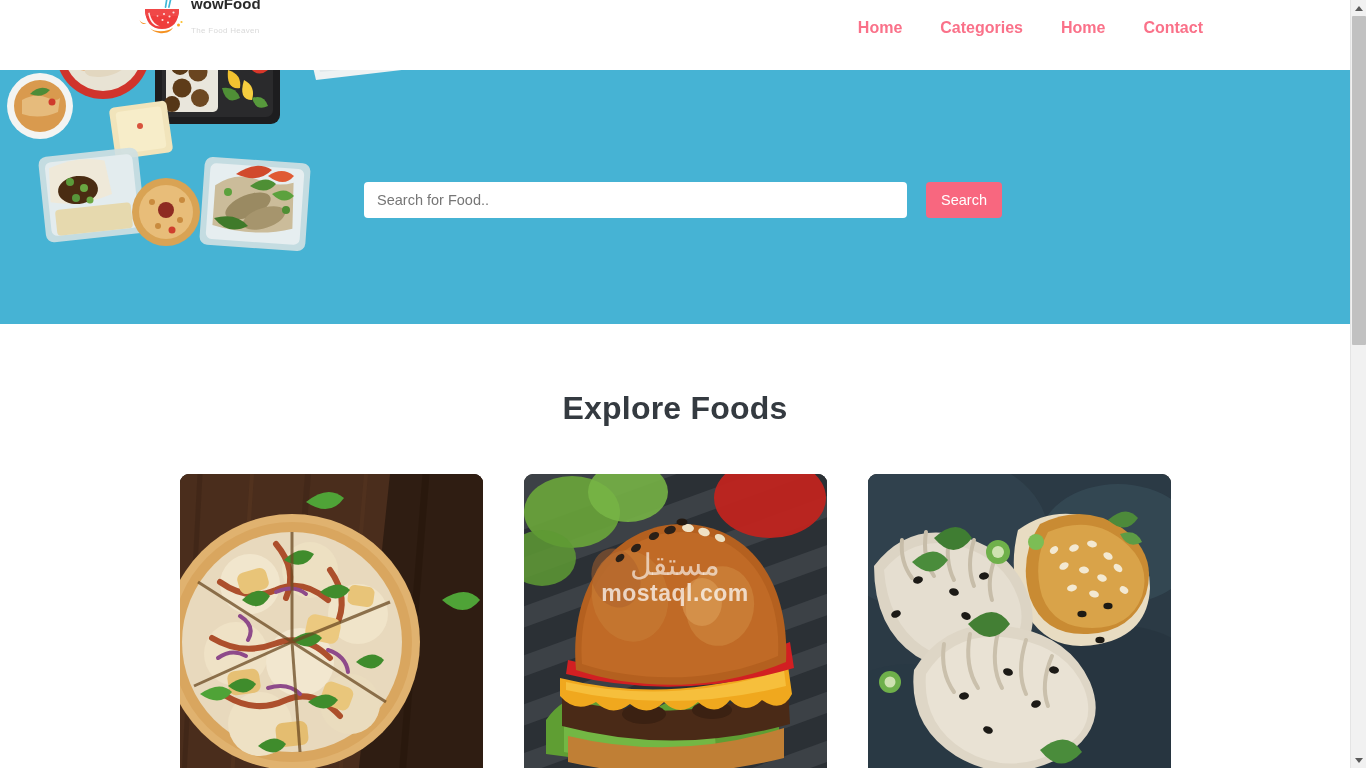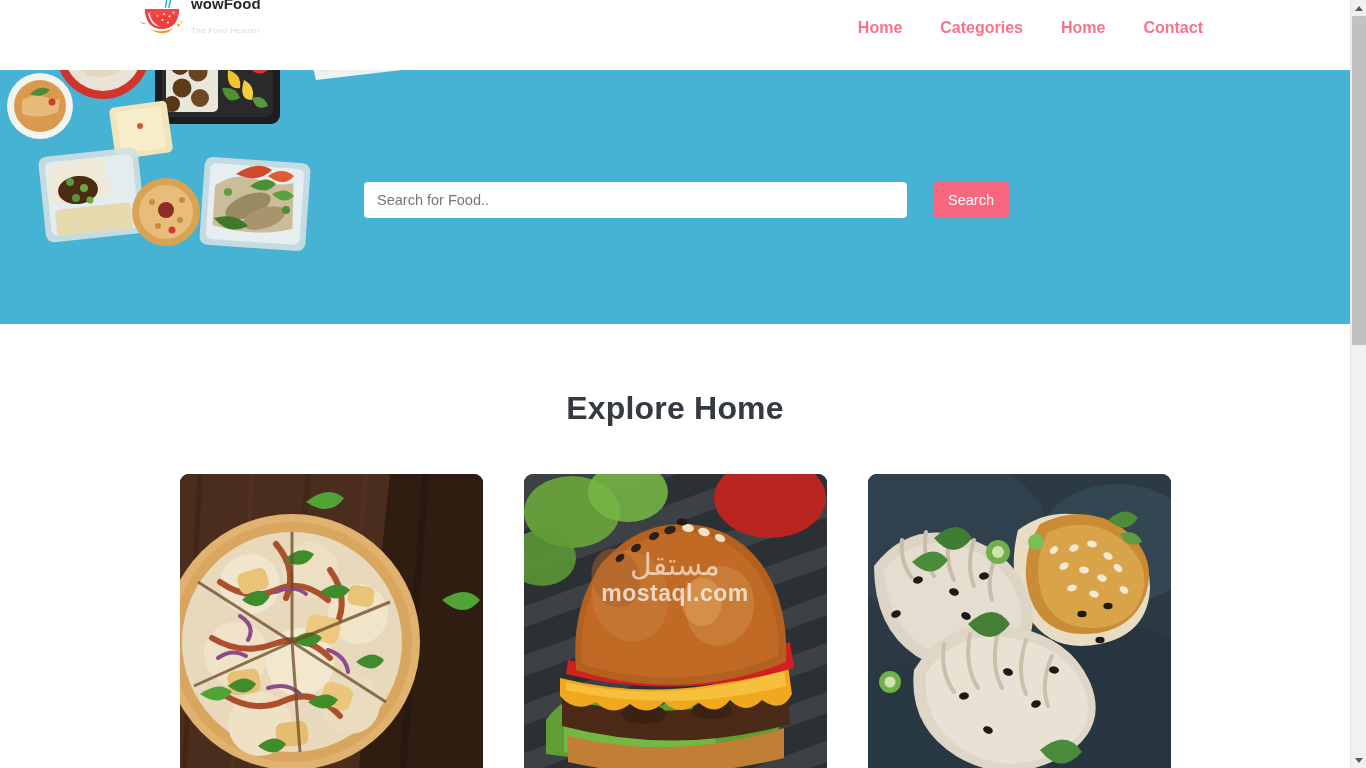--- a/index.html
+++ b/index.html
@@ -101,21 +101,21 @@
     overflow: hidden;
   }
   .hero-photo svg { display: block; }
 
   .hero-search {
     position: absolute;
     left: 364px;
     top: 112px;
     display: flex;
     align-items: flex-end;
-    gap: 26px;
+    gap: 19px;
   }
   .search-input {
     width: 543px;
     height: 36px;
     border: none;
     border-radius: 4px;
     background: #ffffff;
     padding: 0 13px;
     font-family: "Liberation Sans", sans-serif;
     font-size: 14.5px;
@@ -365,21 +365,21 @@
 
       <div class="hero-search">
         <input class="search-input" type="text" placeholder="Search for Food.." style="">
         <button class="search-button">Search</button>
       </div>
 
     </section>
 
     <section class="explore-section">
 
-      <h2 class="section-title">Explore Home</h2>
+      <h2 class="section-title">Explore Foods</h2>
 
       <div class="cards-row">
 
         <div class="food-card">
           <svg viewBox="0 0 303 303" preserveAspectRatio="xMidYMid slice">
             <rect width="303" height="303" fill="#3a2318"></rect>
 
             <path d="M0 0 H240 L200 303 H0 Z" fill="#4a2d1c"></path>
             <path d="M210 0 H303 V303 H178 Z" fill="#2f1d12"></path>
             <g opacity="0.5">

